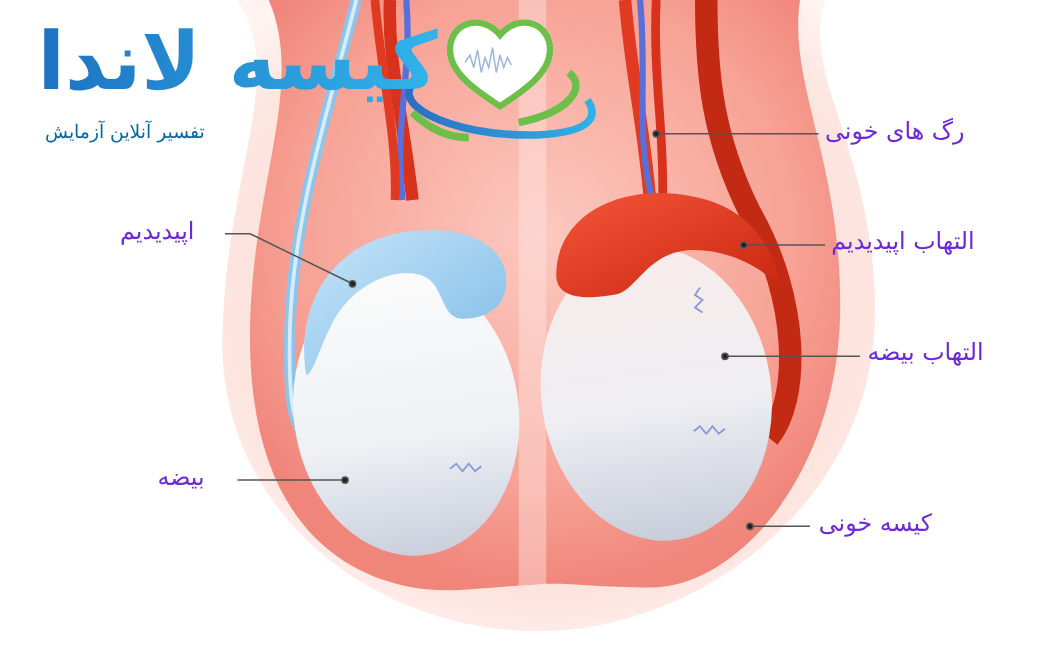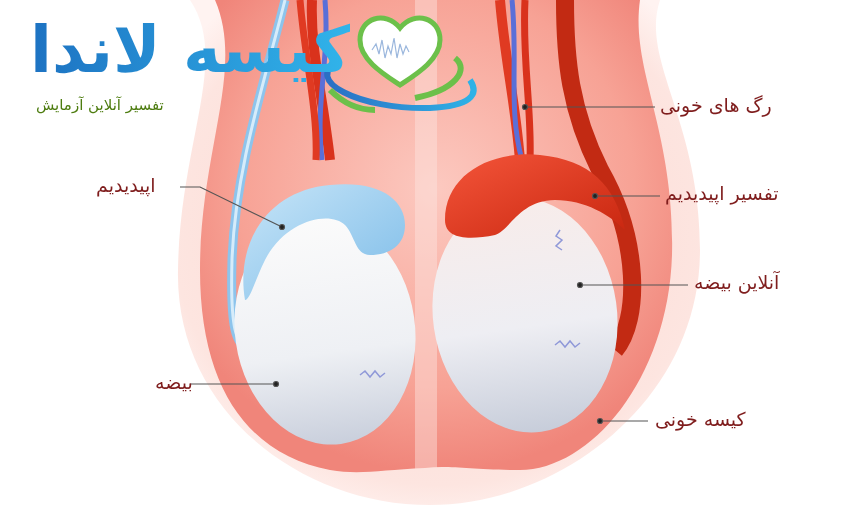--- a/index.html
+++ b/index.html
@@ -1,26 +1,26 @@
 <!DOCTYPE html>
 <html><head>
 <meta charset="utf-8">
 <style>
   html, body { margin:0; padding:0; }
   body { width:850px; height:521px; background:#ffffff; position:relative; overflow:hidden;
          font-family:"DejaVu Sans", sans-serif; }
   #canvas { position:absolute; left:0; top:0; width:850px; height:521px; }
-  .label { position:absolute; font-family:"DejaVu Sans", sans-serif; font-size:19px; color:#7f1d1d;
+  .label { position:absolute; font-family:"DejaVu Sans", sans-serif; font-size:19px; color:#6d28d9;
            direction:rtl; white-space:nowrap; line-height:1; }
   .logo-title { position:absolute; left:30px; top:18px; font-family:"DejaVu Sans", sans-serif;
            font-size:64px; font-weight:bold; color:#1f8fd6; direction:rtl; letter-spacing:-2px;
            background:linear-gradient(90deg,#1d72c2,#31b4ea); -webkit-background-clip:text;
            background-clip:text; -webkit-text-fill-color:transparent; line-height:1; }
   .logo-sub { position:absolute; left:36px; top:96px; font-family:"DejaVu Sans", sans-serif;
-           font-size:15px; color:#4d7c0f; direction:rtl; letter-spacing:1px; }
+           font-size:15px; color:#0369a1; direction:rtl; letter-spacing:1px; }
 </style>
 </head>
 <body>
 
 <svg id="canvas" viewBox="0 0 850 521" xmlns="http://www.w3.org/2000/svg">
   <defs>
     <radialGradient id="gOuter" cx="50%" cy="45%" r="60%">
       <stop offset="0%" stop-color="#fbd4cd"></stop>
       <stop offset="85%" stop-color="#fde5e0"></stop>
       <stop offset="100%" stop-color="#fff3f1"></stop>
@@ -107,16 +107,16 @@
     <path d="M330 90 C 345 105, 360 110, 375 110" stroke="#6cc04a" stroke-width="6" fill="none"></path>
     <path d="M455 58 C 470 70, 455 90, 415 98" stroke="#6cc04a" stroke-width="6" fill="none"></path>
   </g>
 </svg>
 
 <div class="logo-title">کیسه لاندا</div>
 <div class="logo-sub">تفسیر آنلاین آزمایش</div>
 
 <div class="label" style="left:660px; top:96px;">رگ های خونی</div>
 <div class="label" style="left:96px; top:176px;">اپیدیدیم</div>
-<div class="label" style="left:665px; top:184px;">تفسیر اپیدیدیم</div>
-<div class="label" style="left:694px; top:273px;">آنلاین بیضه</div>
-<div class="label" style="left:126px; top:373px;margin-left:29px;">بیضه</div>
+<div class="label" style="left:665px; top:184px;">التهاب اپیدیدیم</div>
+<div class="label" style="left:694px; top:273px;">التهاب بیضه</div>
+<div class="label" style="left:126px; top:373px;">بیضه</div>
 <div class="label" style="left:655px; top:410px;">کیسه خونی</div>
 
 </body></html>

